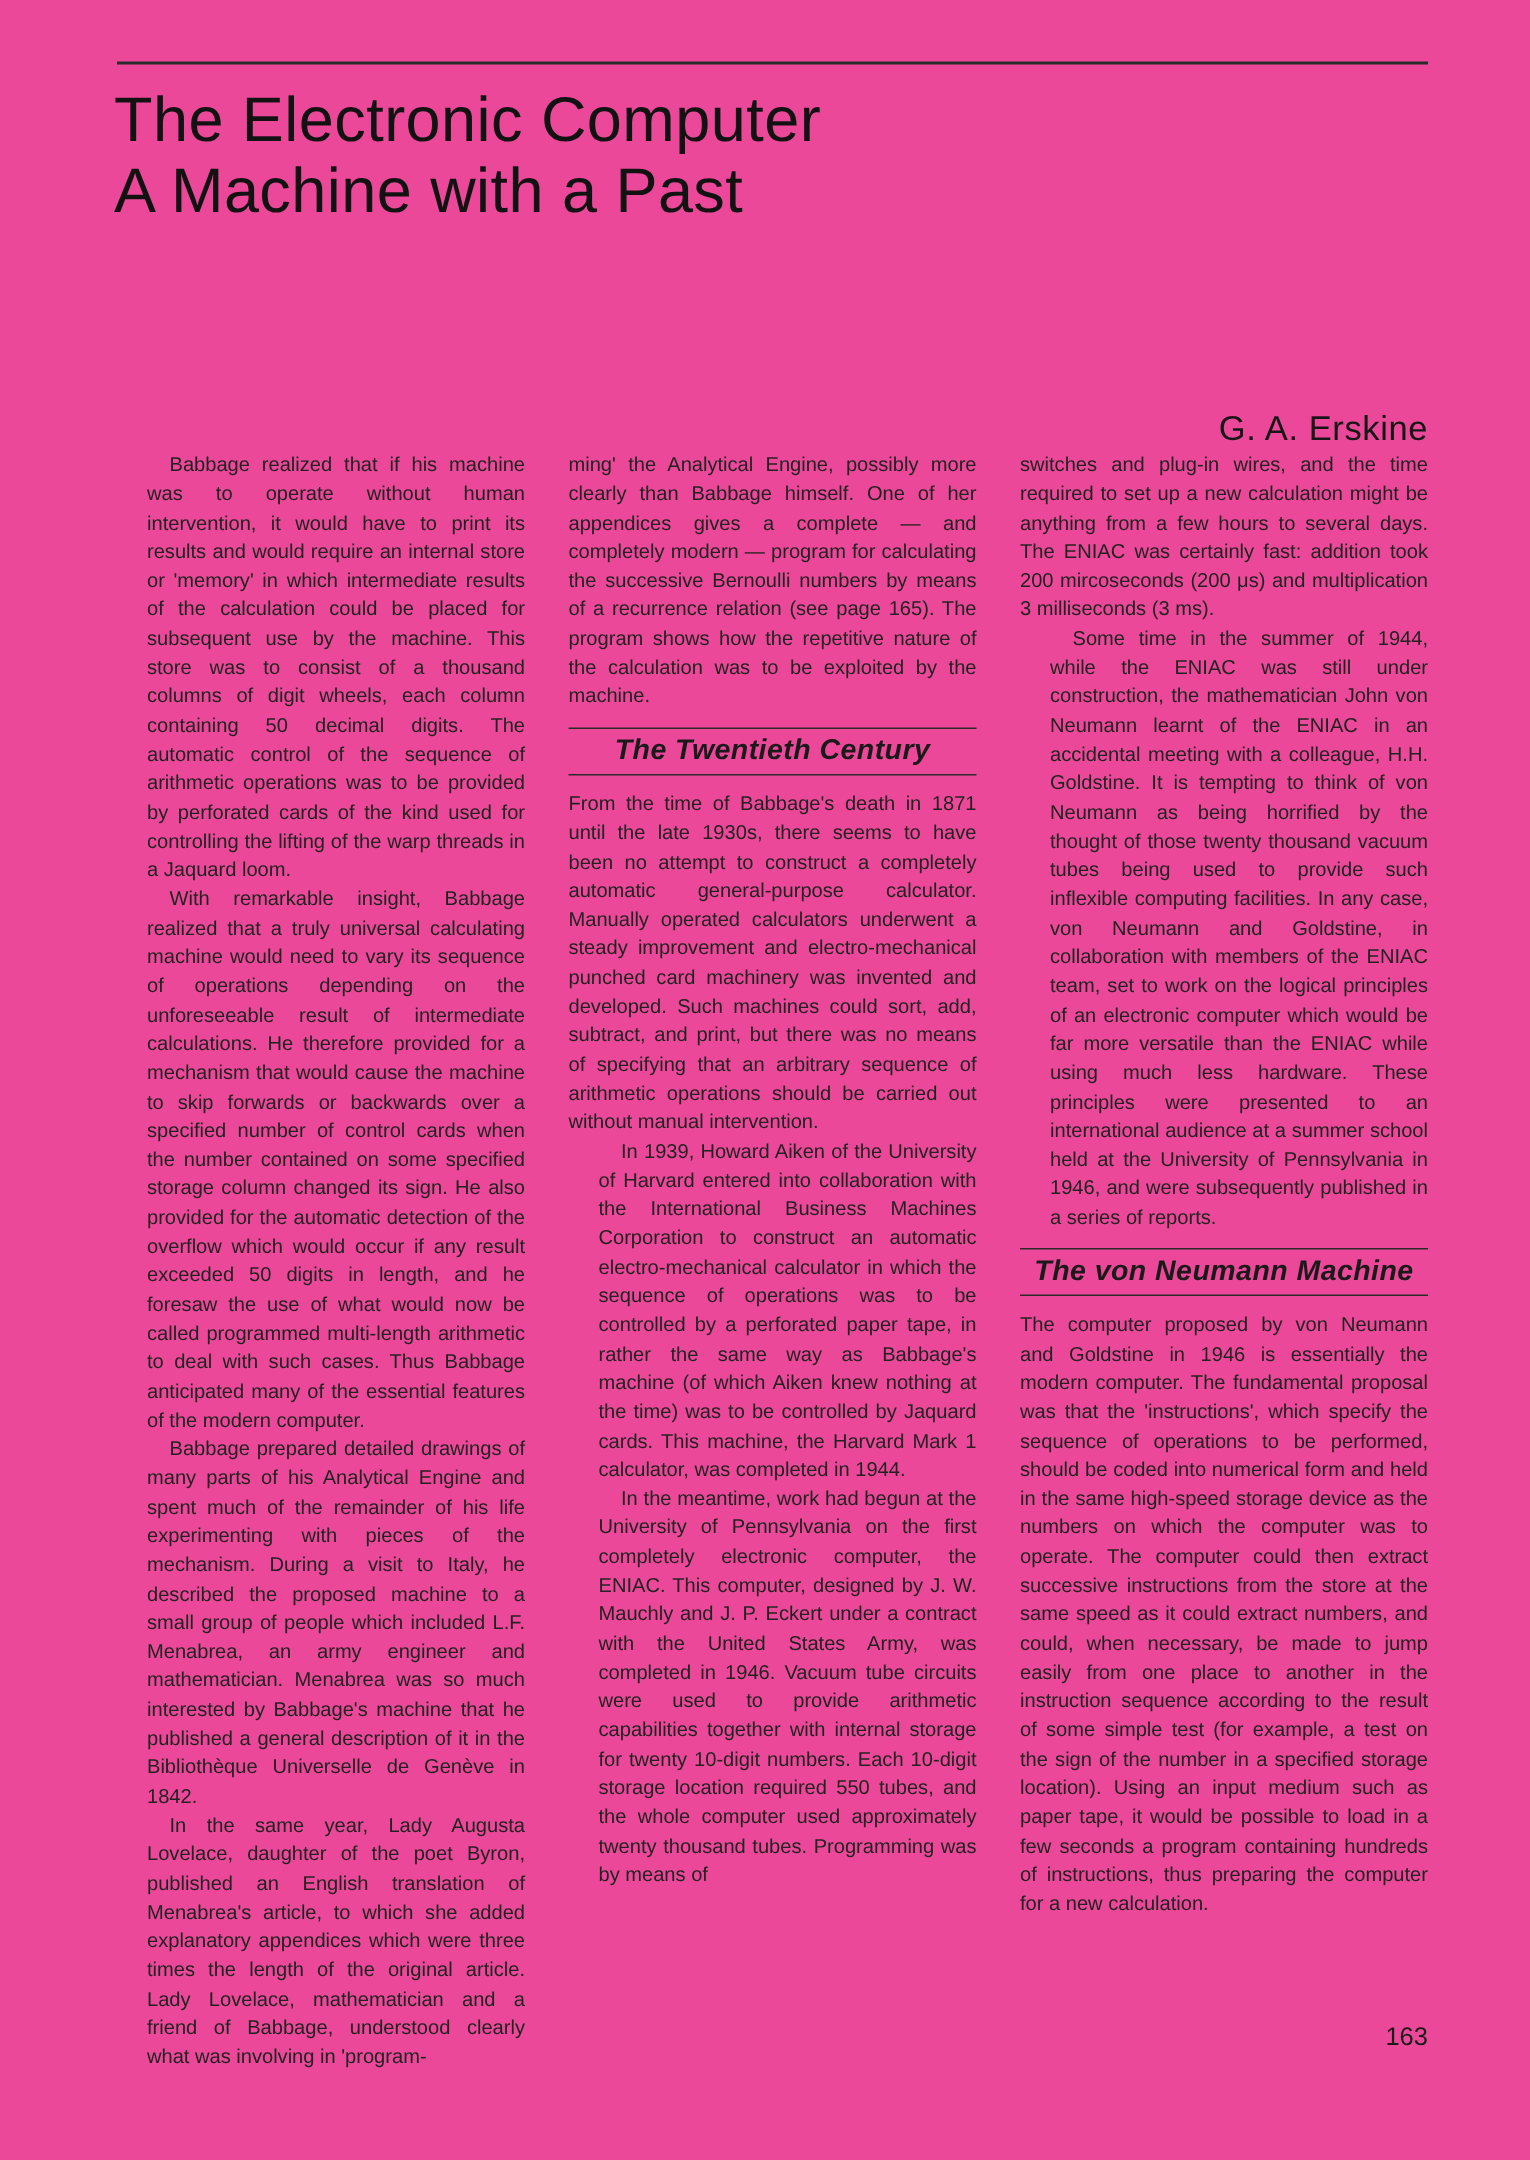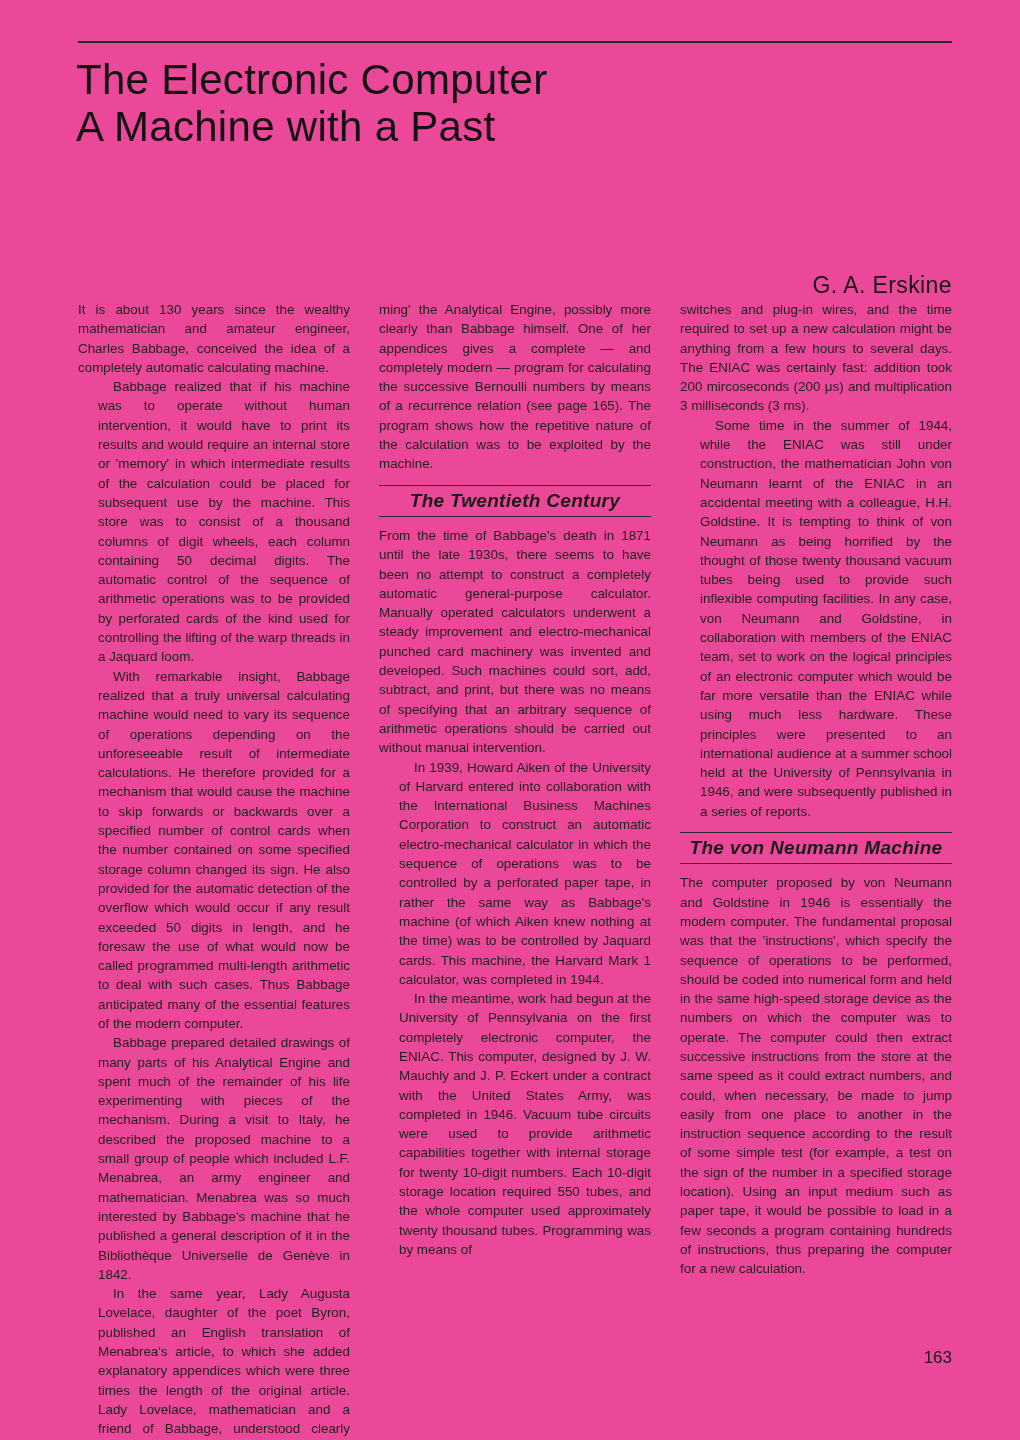--- a/index.html
+++ b/index.html
@@ -85,21 +85,20 @@
 <div class="page">
 
   <div class="top-rule"></div>
 
   <h1 class="article-title"><span>The Electronic Computer</span><br><span>A Machine with a Past</span></h1>
 
   <div class="author">G. A. Erskine</div>
 
   <div class="columns">
     <div class="col">
-        <p class="para">It is about 130 years since the wealthy mathematician and amateur engineer, Charles Babbage, conceived the idea of a completely automatic calculating machine.</p>
         <p class="para indent">Babbage realized that if his machine was to operate without human intervention, it would have to print its results and would require an internal store or 'memory' in which intermediate results of the calculation could be placed for subsequent use by the machine. This store was to consist of a thousand columns of digit wheels, each column containing 50 decimal digits. The automatic control of the sequence of arithmetic operations was to be provided by perforated cards of the kind used for controlling the lifting of the warp threads in a Jaquard loom.</p>
         <p class="para indent">With remarkable insight, Babbage realized that a truly universal calculating machine would need to vary its sequence of operations depending on the unforeseeable result of intermediate calculations. He therefore provided for a mechanism that would cause the machine to skip forwards or backwards over a specified number of control cards when the number contained on some specified storage column changed its sign. He also provided for the automatic detection of the overflow which would occur if any result exceeded 50 digits in length, and he foresaw the use of what would now be called programmed multi-length arithmetic to deal with such cases. Thus Babbage anticipated many of the essential features of the modern computer.</p>
         <p class="para indent">Babbage prepared detailed drawings of many parts of his Analytical Engine and spent much of the remainder of his life experimenting with pieces of the mechanism. During a visit to Italy, he described the proposed machine to a small group of people which included L.F. Menabrea, an army engineer and mathematician. Menabrea was so much interested by Babbage's machine that he published a general description of it in the Bibliothèque Universelle de Genève in 1842.</p>
         <p class="para indent">In the same year, Lady Augusta Lovelace, daughter of the poet Byron, published an English translation of Menabrea's article, to which she added explanatory appendices which were three times the length of the original article. Lady Lovelace, mathematician and a friend of Babbage, understood clearly what was involving in 'program-</p>
       </div>
     <div class="col">
         <p class="para">ming' the Analytical Engine, possibly more clearly than Babbage himself. One of her appendices gives a complete — and completely modern — program for calculating the successive Bernoulli numbers by means of a recurrence relation (see page 165). The program shows how the repetitive nature of the calculation was to be exploited by the machine.</p>
         <h3 class="section-heading">The Twentieth Century</h3>
         <p class="para">From the time of Babbage's death in 1871 until the late 1930s, there seems to have been no attempt to construct a completely automatic general-purpose calculator. Manually operated calculators underwent a steady improvement and electro-mechanical punched card machinery was invented and developed. Such machines could sort, add, subtract, and print, but there was no means of specifying that an arbitrary sequence of arithmetic operations should be carried out without manual intervention.</p>
         <p class="para indent">In 1939, Howard Aiken of the University of Harvard entered into collaboration with the International Business Machines Corporation to construct an automatic electro-mechanical calculator in which the sequence of operations was to be controlled by a perforated paper tape, in rather the same way as Babbage's machine (of which Aiken knew nothing at the time) was to be controlled by Jaquard cards. This machine, the Harvard Mark 1 calculator, was completed in 1944.</p>

